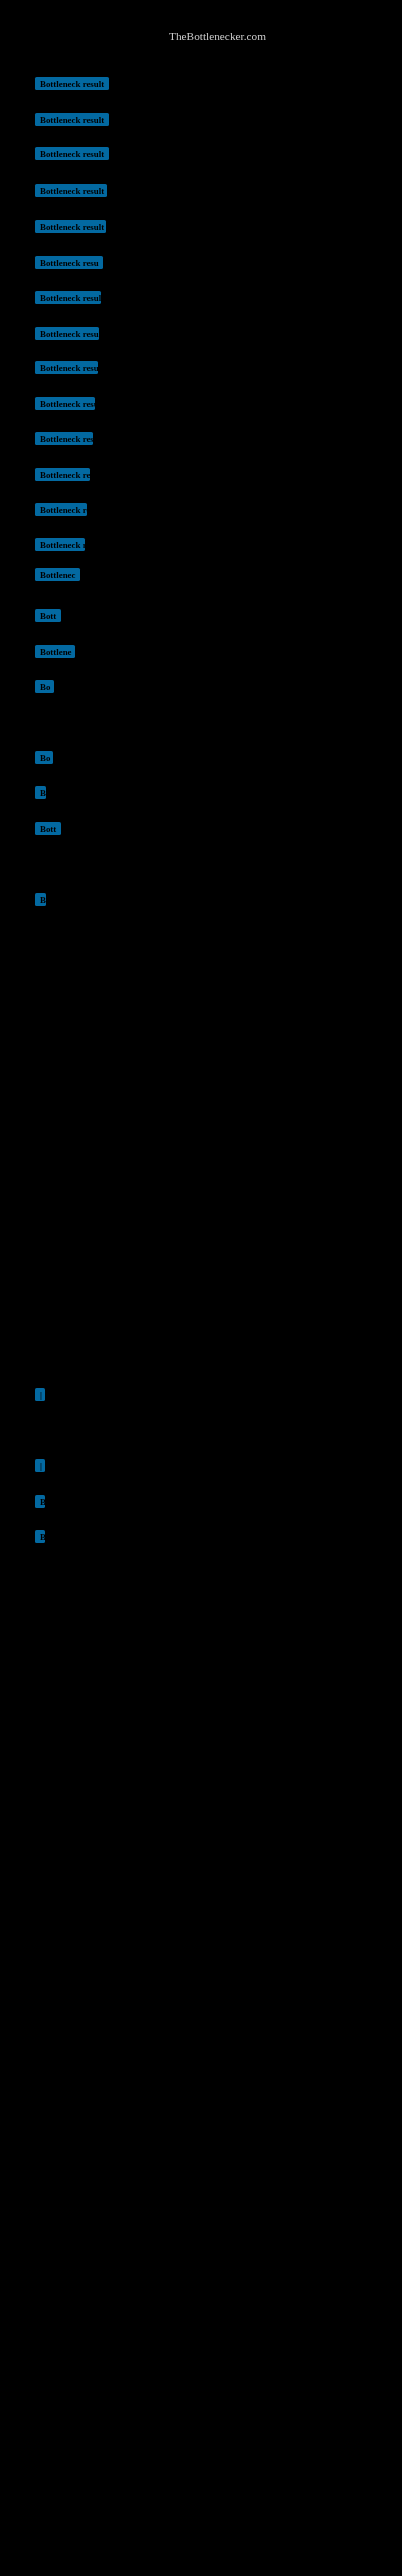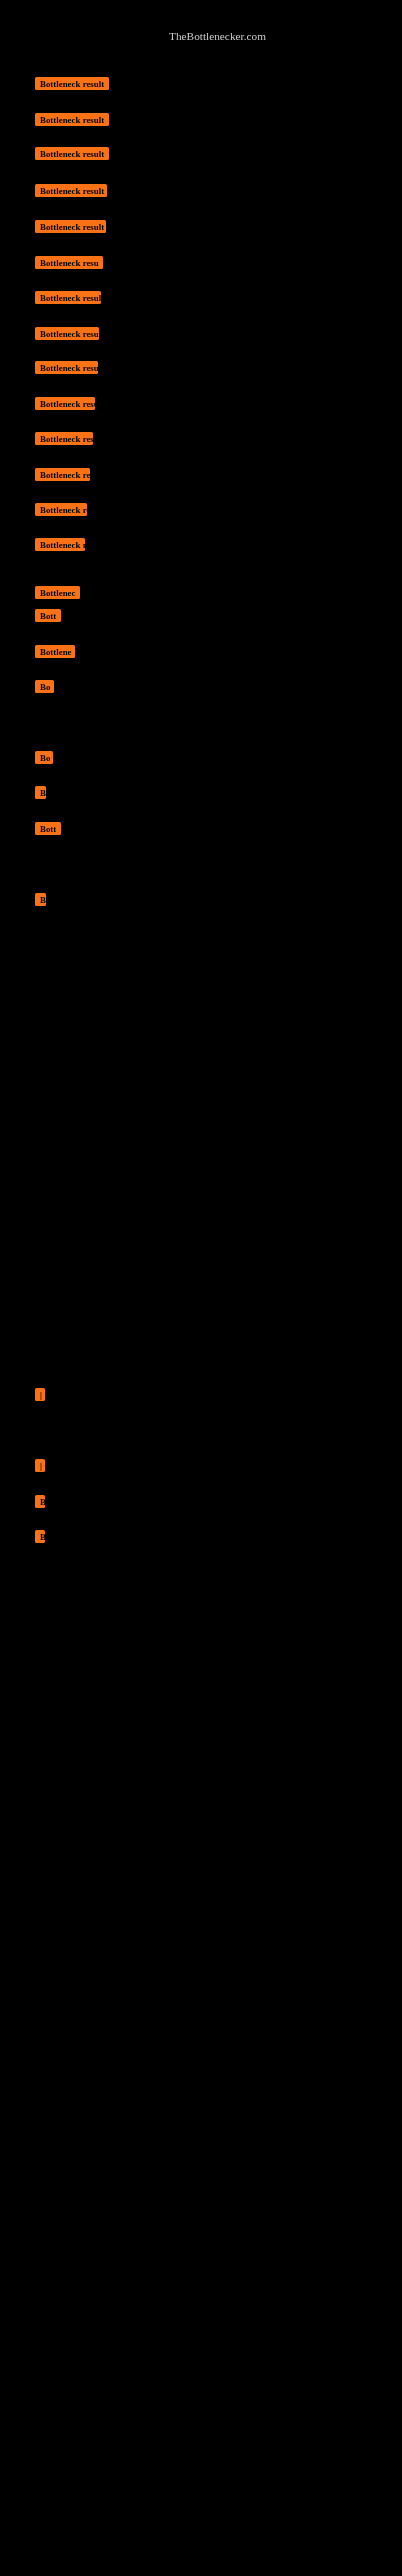--- a/index.html
+++ b/index.html
@@ -23,21 +23,21 @@
       font-size: 11.3px;
       padding: 6.4px 0 3.2px 0;
       position: absolute;
       top: 0;
       left: 0;
       right: 0;
     }
 
     .bottleneck-badge {
       display: inline-block;
-      background-color: #f97316;
+      background-color: #0369a1;
       color: #000000;
       font-size: 8.9px;
       font-weight: bold;
       padding: 1.6px 4.8px;
       border-radius: 1.6px;
       white-space: nowrap;
       overflow: hidden;
     }
 
     .badge-row {
@@ -58,21 +58,21 @@
     <div class="badge-row" style="top: 188px; width: 71px;"><span class="bottleneck-badge" style="max-width: 71px;">Bottleneck result</span></div>
     <div class="badge-row" style="top: 224px; width: 68px;"><span class="bottleneck-badge" style="max-width: 68px;">Bottleneck resu</span></div>
     <div class="badge-row" style="top: 259px; width: 66px;"><span class="bottleneck-badge" style="max-width: 66px;">Bottleneck result</span></div>
     <div class="badge-row" style="top: 295px; width: 64px;"><span class="bottleneck-badge" style="max-width: 64px;">Bottleneck result</span></div>
     <div class="badge-row" style="top: 329px; width: 63px;"><span class="bottleneck-badge" style="max-width: 63px;">Bottleneck resu</span></div>
     <div class="badge-row" style="top: 365px; width: 60px;"><span class="bottleneck-badge" style="max-width: 60px;">Bottleneck resu</span></div>
     <div class="badge-row" style="top: 400px; width: 58px;"><span class="bottleneck-badge" style="max-width: 58px;">Bottleneck resu</span></div>
     <div class="badge-row" style="top: 436px; width: 55px;"><span class="bottleneck-badge" style="max-width: 55px;">Bottleneck re</span></div>
     <div class="badge-row" style="top: 471px; width: 52px;"><span class="bottleneck-badge" style="max-width: 52px;">Bottleneck re</span></div>
     <div class="badge-row" style="top: 506px; width: 50px;"><span class="bottleneck-badge" style="max-width: 50px;">Bottleneck re</span></div>
-    <div class="badge-row" style="top: 554px; width: 34px;"><span class="bottleneck-badge" style="max-width: 45px;">Bottlenec</span></div>
+    <div class="badge-row" style="top: 536px; width: 34px;"><span class="bottleneck-badge" style="max-width: 45px;">Bottlenec</span></div>
     <div class="badge-row" style="top: 577px; width: 31px;"><span class="bottleneck-badge" style="max-width: 31px;">Bott</span></div>
     <div class="badge-row" style="top: 613px; width: 32px;"><span class="bottleneck-badge" style="max-width: 40px;">Bottlene</span></div>
     <div class="badge-row" style="top: 648px; width: 19.3px;"><span class="bottleneck-badge" style="max-width: 19.3px;">Bo</span></div>
     <div class="badge-row" style="top: 719px; width: 17.7px;"><span class="bottleneck-badge" style="max-width: 17.7px;">Bo</span></div>
     <div class="badge-row" style="top: 754px; width: 11.3px;"><span class="bottleneck-badge" style="max-width: 11.3px;">B</span></div>
     <div class="badge-row" style="top: 790px; width: 26px;"><span class="bottleneck-badge" style="max-width: 26px;">Bott</span></div>
     <div class="badge-row" style="top: 861px; width: 11.3px;"><span class="bottleneck-badge" style="max-width: 11.3px;">B</span></div>
     <div class="badge-row" style="top: 1356px; width: 6.4px;"><span class="bottleneck-badge" style="max-width: 6.4px;">|</span></div>
     <div class="badge-row" style="top: 1427px; width: 6.4px;"><span class="bottleneck-badge" style="max-width: 6.4px;">|</span></div>
     <div class="badge-row" style="top: 1463px; width: 9.7px;"><span class="bottleneck-badge" style="max-width: 9.7px;">B</span></div>

